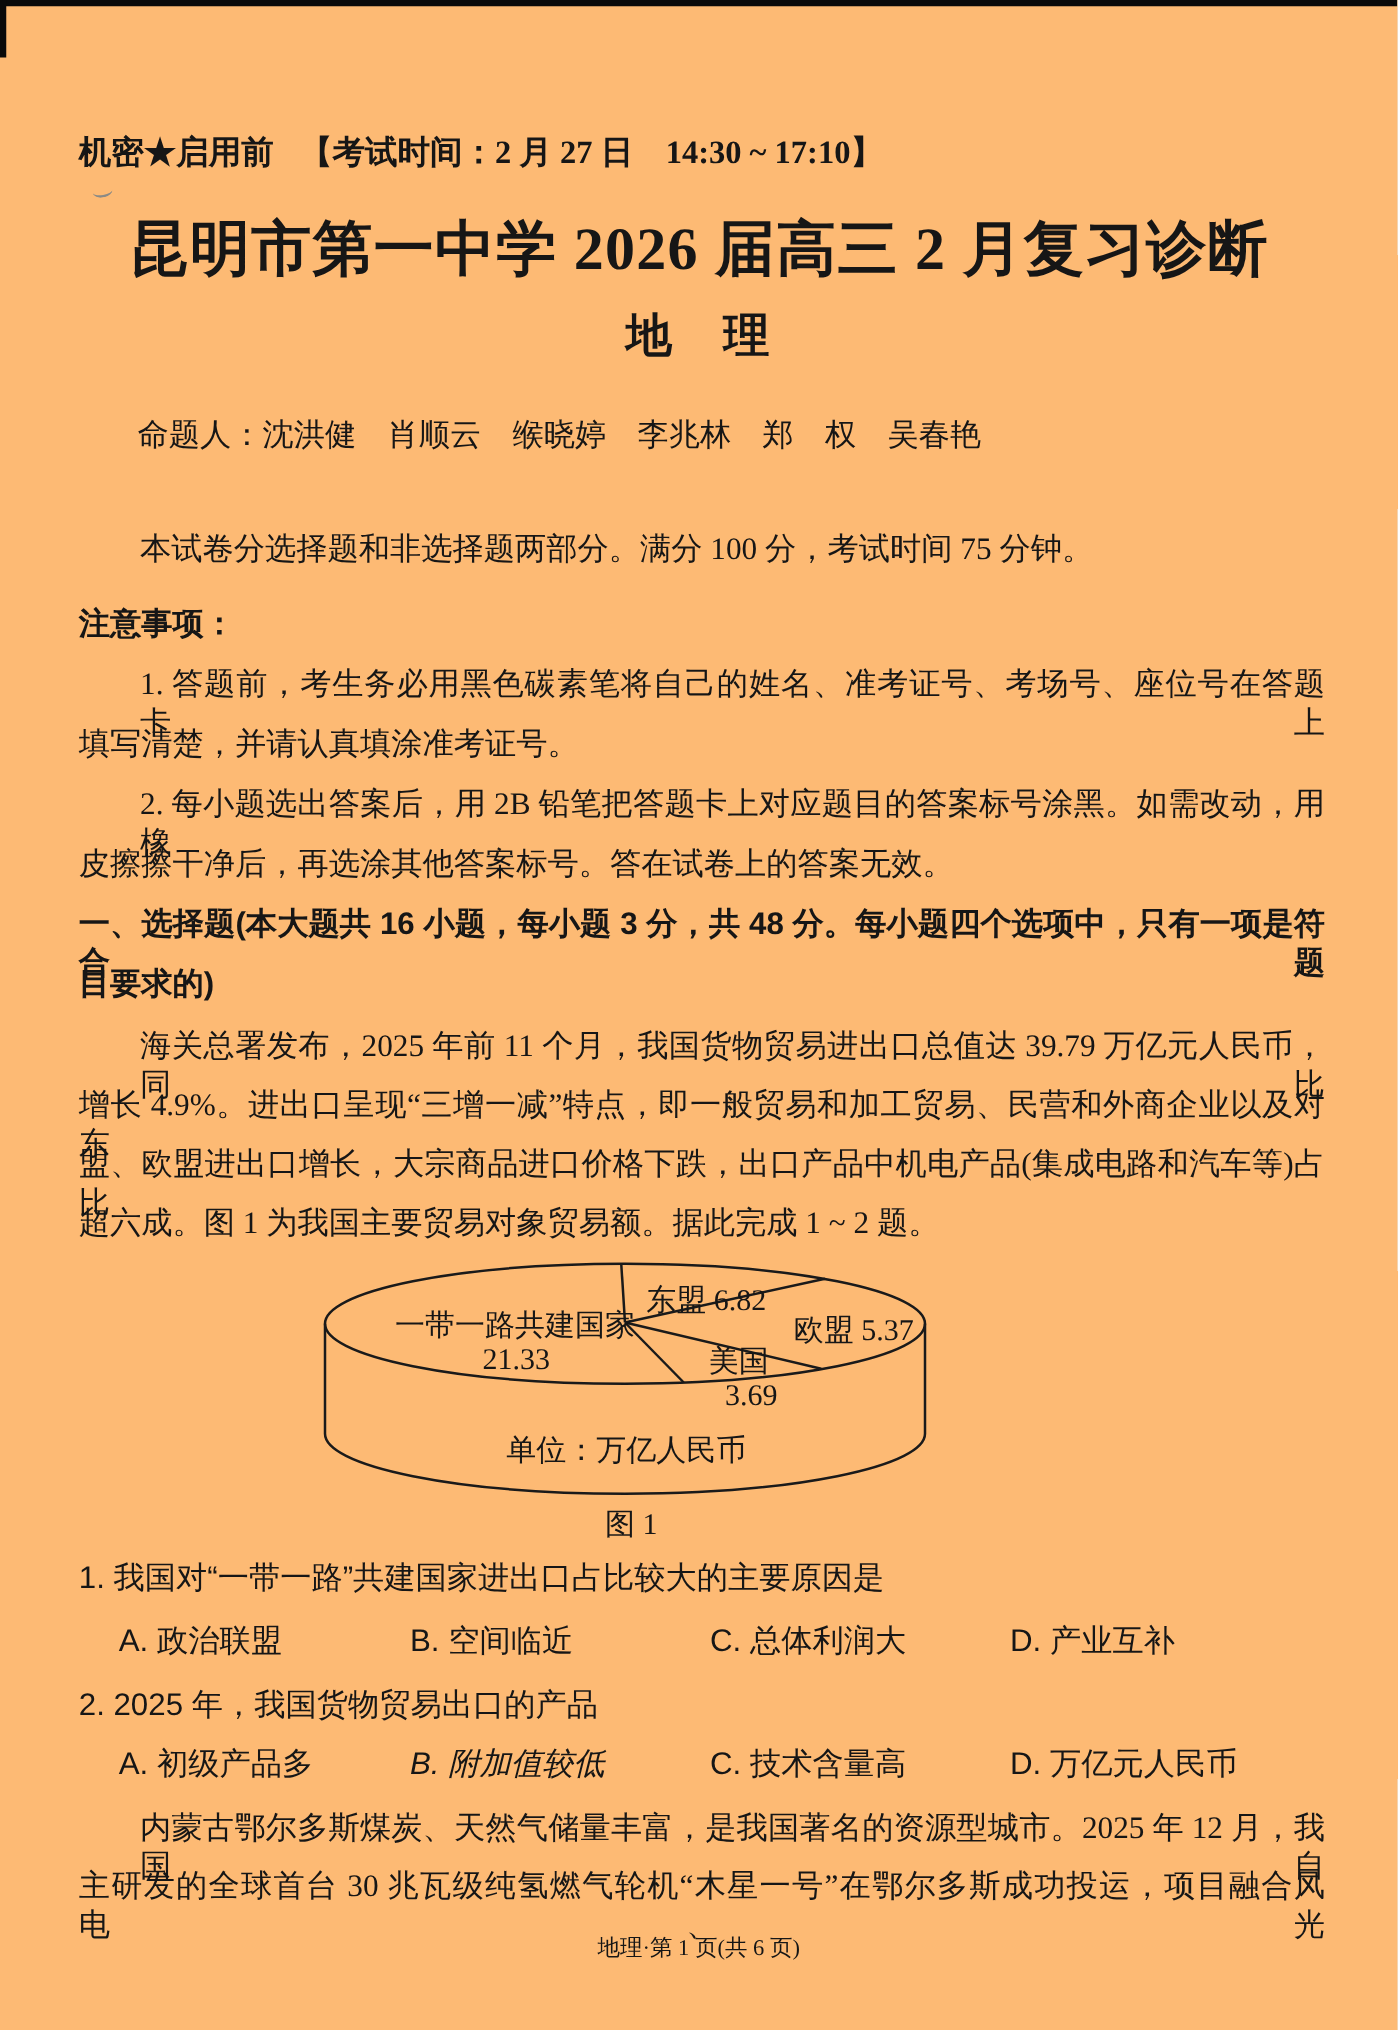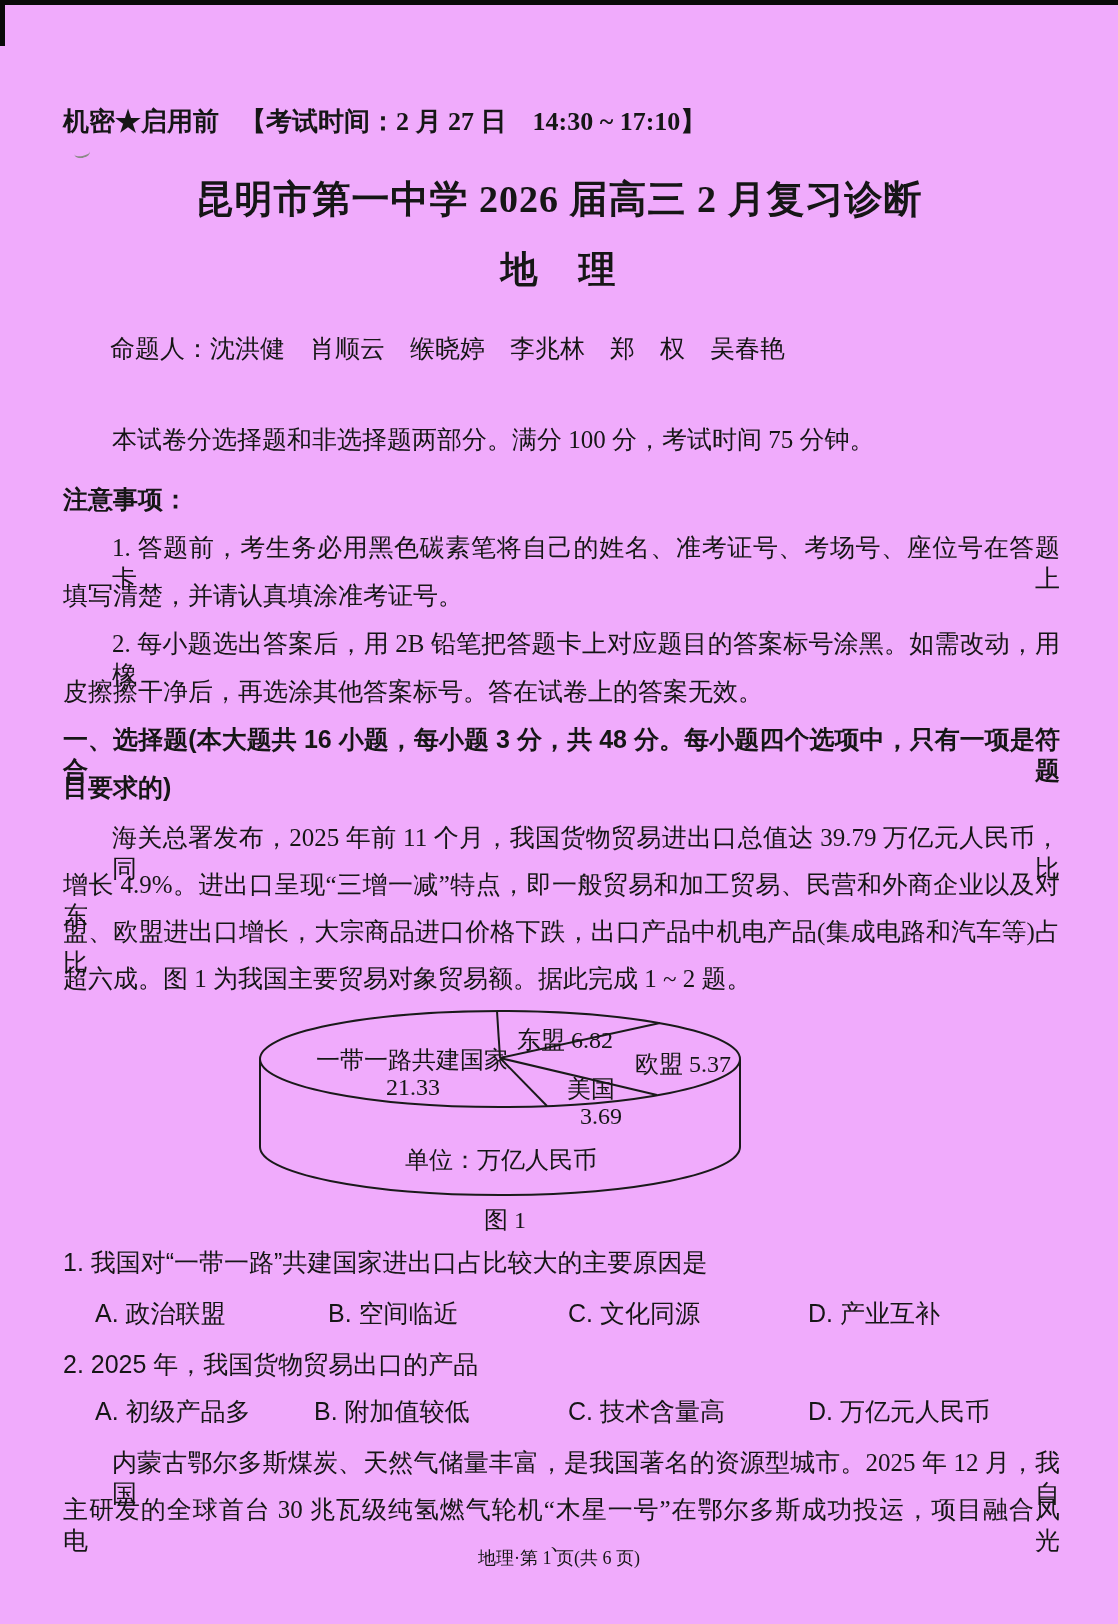--- a/index.html
+++ b/index.html
@@ -1,33 +1,33 @@
 <!DOCTYPE html>
 <html><head>
 <meta charset="utf-8">
 <style>
   html,body{margin:0;padding:0;background:#e8e8e6;}
   .page{
     position:relative;
     width:1118px;height:1624px;
-    background:#f0abfc;
+    background:#fdba74;
     overflow:hidden;
     font-family:"Liberation Serif", serif;
     color:#161616;
   }
   .t{position:absolute;font-size:25px;line-height:31px;white-space:nowrap;}
   .just{white-space:normal;text-align:justify;text-align-last:justify;}
   .hei{font-family:"Liberation Sans", sans-serif;}
   .bold{font-weight:700;}
   .center{text-align:center;white-space:normal;}
   .scan-top{position:absolute;left:0;top:0;width:1118px;height:5px;background:#0a0a0a;}
   .scan-left{position:absolute;left:0;top:0;width:5px;height:46px;background:#0a0a0a;}
   .scan-mark{position:absolute;left:74px;top:148px;width:16px;height:8px;
     border-bottom:2px solid #8a8a86;border-radius:50%;transform:rotate(-10deg);}
-  .title{font-size:38px;letter-spacing:1px;}
+  .title{font-size:48px;letter-spacing:1px;}
   .subject{font-size:37px;letter-spacing:2px;}
   .small{font-size:18px;}
   svg text{font-family:"Liberation Serif", serif;}
 </style>
 </head>
 <body>
 
 <div class="page">
 
   <div class="scan-top"></div>
@@ -74,26 +74,26 @@
       <text x="336" y="107">美国</text>
       <text x="346" y="134">3.69</text>
       <text x="246" y="178">单位：万亿人民币</text>
     </g>
   </svg>
   <div class="t center" style="left:255px;top:1205px;width:500px;font-size:24px;">图 1</div>
 
   <div class="t hei" style="left:63px;top:1247px;">1. 我国对“一带一路”共建国家进出口占比较大的主要原因是</div>
   <div class="t hei" style="left:95px;top:1298px;">A. 政治联盟</div>
   <div class="t hei" style="left:328px;top:1298px;">B. 空间临近</div>
-  <div class="t hei" style="left:568px;top:1298px;">C. 文化同源</div>
+  <div class="t hei" style="left:568px;top:1298px;">C. 总体利润大</div>
   <div class="t hei" style="left:808px;top:1298px;">D. 产业互补</div>
 
   <div class="t hei" style="left:63px;top:1349px;">2. 2025 年，我国货物贸易出口的产品</div>
   <div class="t hei" style="left:95px;top:1396px;">A. 初级产品多</div>
-  <div class="t hei" style="left:314px;top:1396px;">B. 附加值较低</div>
+  <div class="t hei" style="left:328px;top:1396px;font-style:italic;">B. 附加值较低</div>
   <div class="t hei" style="left:568px;top:1396px;">C. 技术含量高</div>
   <div class="t hei" style="left:808px;top:1396px;">D. 万亿元人民币</div>
 
   <div class="t just" style="left:112px;top:1447px;width:948px;">内蒙古鄂尔多斯煤炭、天然气储量丰富，是我国著名的资源型城市。2025 年 12 月，我国自</div>
   <div class="t just" style="left:63px;top:1494px;width:997px;">主研发的全球首台 30 兆瓦级纯氢燃气轮机“木星一号”在鄂尔多斯成功投运，项目融合风电、光</div>
 
   <div class="t small center" style="left:0;top:1543px;width:1118px;">地理·第 1 页(共 6 页)</div>
 
 </div>
 

